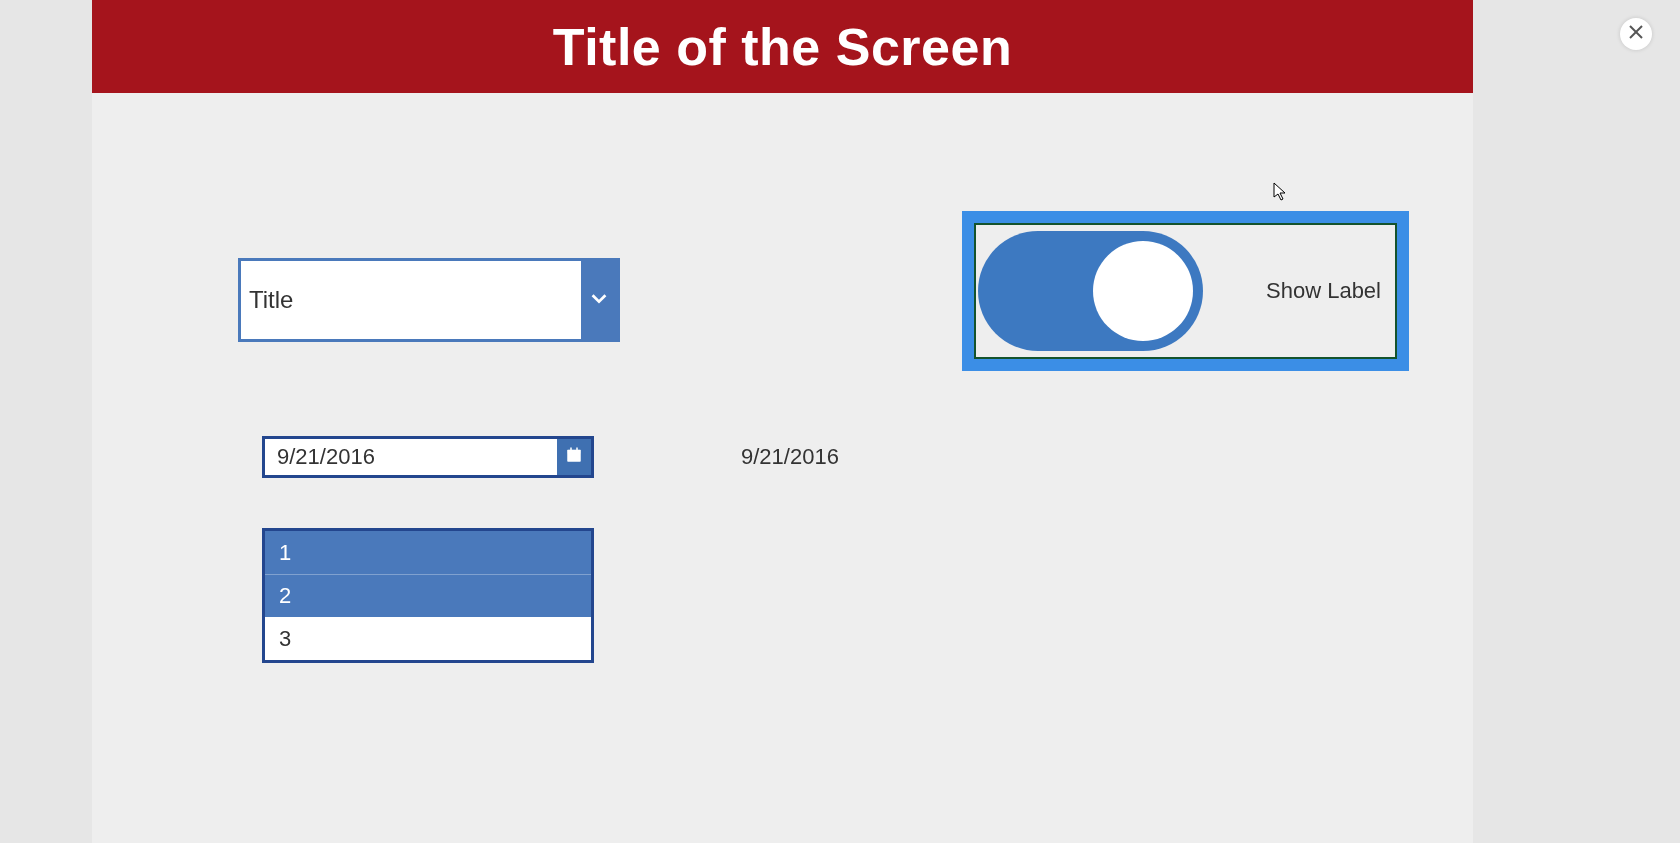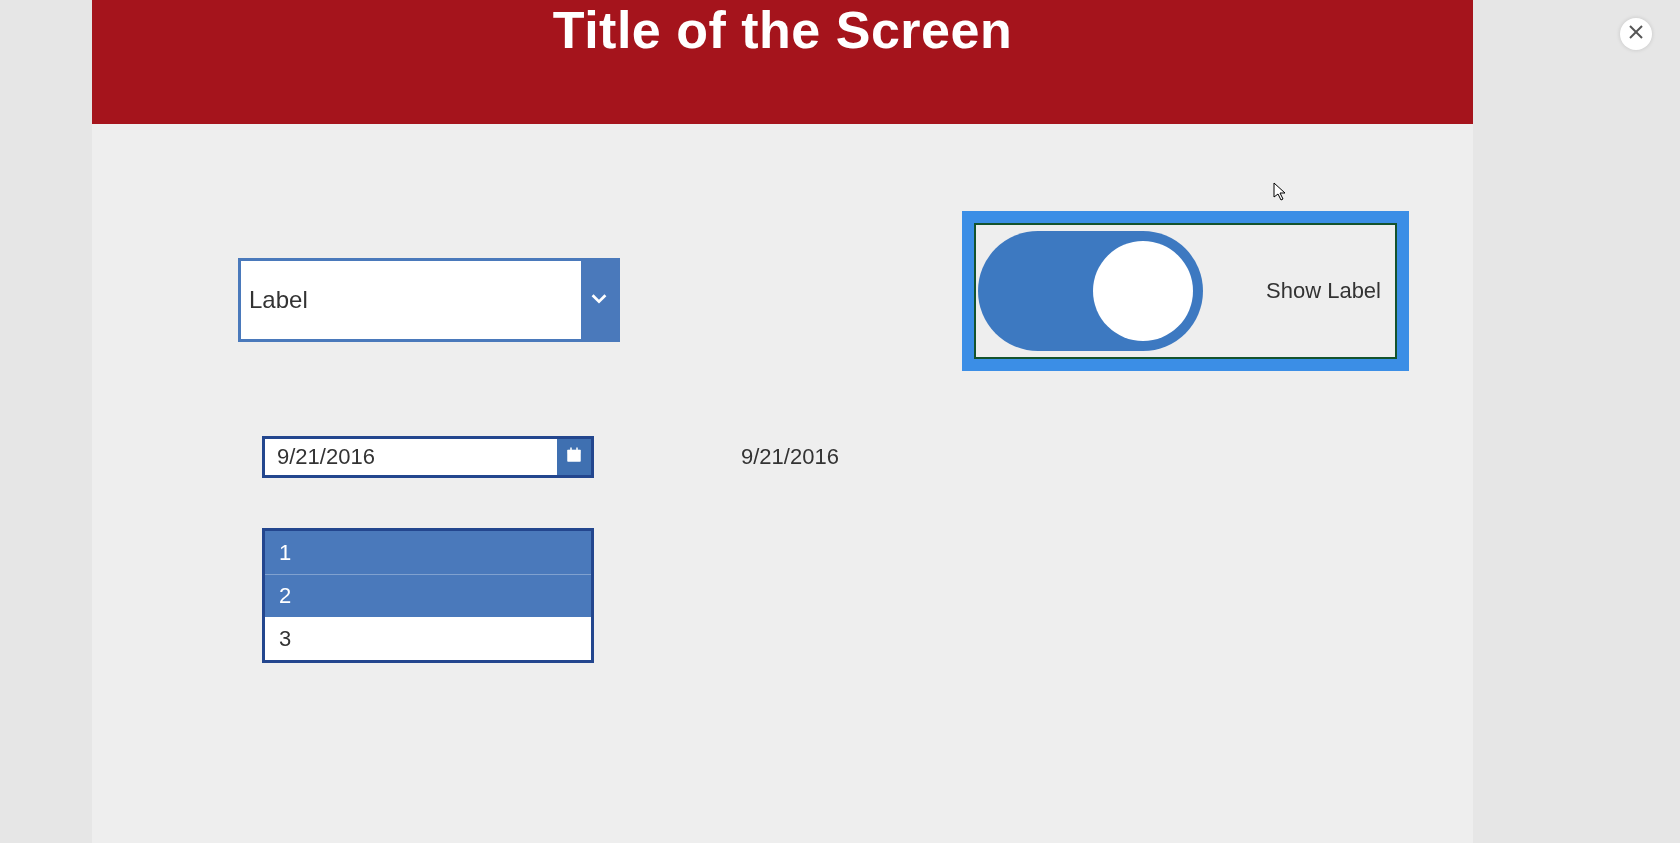--- a/index.html
+++ b/index.html
@@ -16,24 +16,24 @@
       position: absolute;
       left: 92px;
       top: 0;
       width: 1381px;
       height: 843px;
       background: #eeeeee;
     }
 
     .header-bar {
       width: 100%;
-      height: 124px;
+      height: 93px;
       background: #a5141c;
       display: flex;
-      align-items: flex-start;
+      align-items: center;
       justify-content: center;
     }
     .header-title {
       color: #ffffff;
       font-size: 52px;
       font-weight: 700;
       letter-spacing: 0.5px;
     }
 
     
@@ -199,21 +199,21 @@
 </head>
 <body>
 
 <div class="page">
 
   <div class="header-bar">
     <div class="header-title">Title of the Screen</div>
   </div>
 
   <div class="dropdown">
-    <div class="dropdown-text">Label</div>
+    <div class="dropdown-text">Title</div>
     <div class="dropdown-handle">
       <span>
         <svg viewBox="0 0 24 24">
             <polyline points="5 9 12 16 19 9"></polyline>
           </svg>
       </span>
     </div>
   </div>
 
   <div class="toggle-frame">

